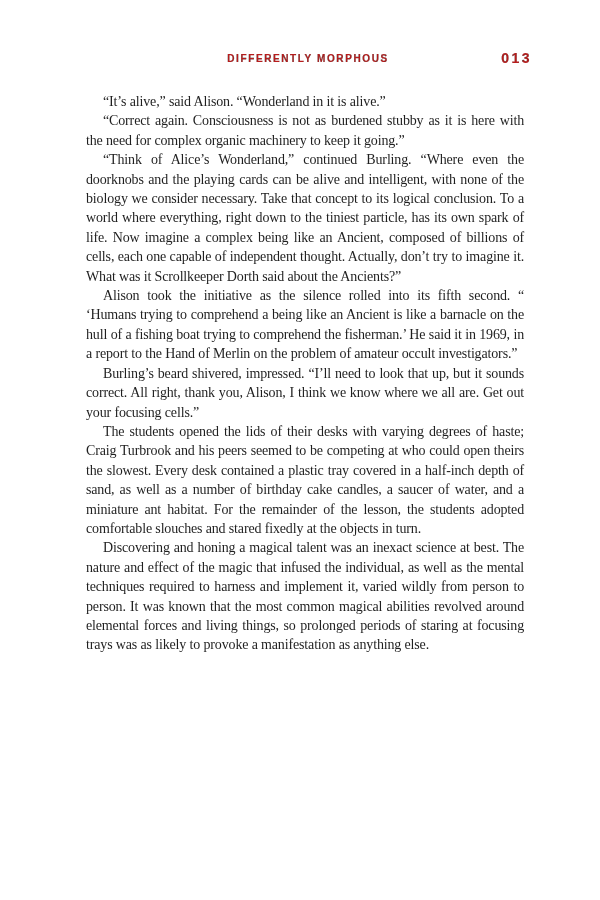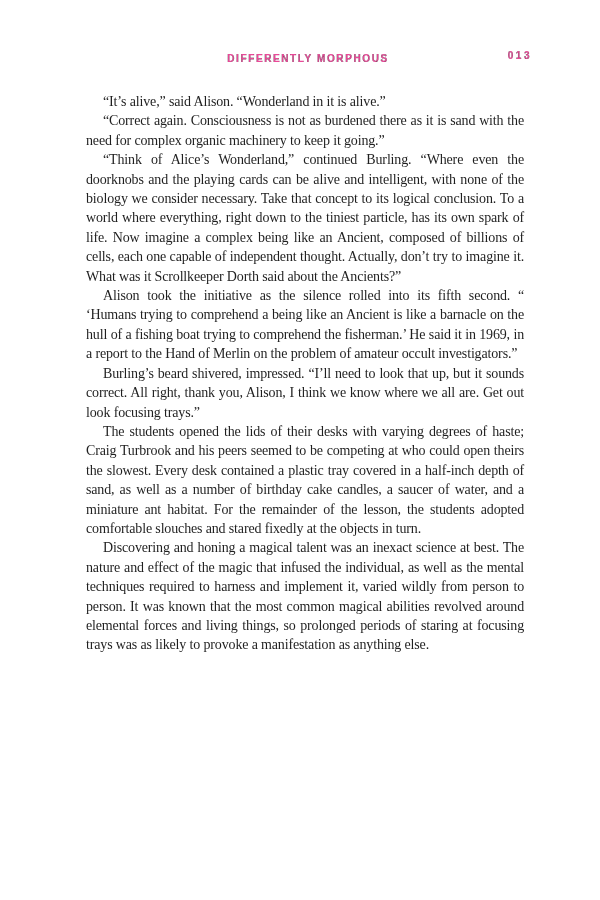--- a/index.html
+++ b/index.html
@@ -18,34 +18,34 @@
   .running-head {
     position: absolute;
     top: 50px;
     left: 86px;
     width: 444px;
     height: 16px;
     display: flex;
     justify-content: center;
     align-items: center;
     font-family: "Liberation Sans", sans-serif;
-    color: #ec4899;
+    color: #b91c1c;
   }
   .head-title {
     font-size: 10px;
     letter-spacing: 1.6px;
     font-weight: bold;
     -webkit-text-stroke: 0.2px #242424;
     white-space: nowrap;
   }
   .folio {
     position: absolute;
     right: -2px;
     top: 0;
-    font-size: 10px;
+    font-size: 14px;
     letter-spacing: 2.5px;
     font-weight: bold;
     -webkit-text-stroke: 0.2px #242424;
   }
   .body-text {
     position: absolute;
     top: 92px;
     left: 86px;
     width: 438px;
     color: #1f1f1f;
@@ -65,21 +65,21 @@
 
 <div class="book-page">
 
   <header class="running-head">
     <span class="head-title">DIFFERENTLY MORPHOUS</span>
     <span class="folio">013</span>
   </header>
 
   <main class="body-text">
     <p>“It’s alive,” said Alison. “Wonderland in it is alive.”</p>
-    <p>“Correct again. Consciousness is not as burdened there as it is sand with the need for complex organic machinery to keep it going.”</p>
+    <p>“Correct again. Consciousness is not as burdened stubby as it is here with the need for complex organic machinery to keep it going.”</p>
     <p>“Think of Alice’s Wonderland,” continued Burling. “Where even the doorknobs and the playing cards can be alive and intelligent, with none of the biology we consider necessary. Take that concept to its logical conclusion. To a world where everything, right down to the tiniest particle, has its own spark of life. Now imagine a complex being like an Ancient, composed of billions of cells, each one capable of independent thought. Actually, don’t try to imagine it. What was it Scrollkeeper Dorth said about the Ancients?”</p>
     <p>Alison took the initiative as the silence rolled into its fifth second. “ ‘Humans trying to comprehend a being like an Ancient is like a barnacle on the hull of a fishing boat trying to comprehend the fisherman.’ He said it in 1969, in a report to the Hand of Merlin on the problem of amateur occult investigators.”</p>
-    <p>Burling’s beard shivered, impressed. “I’ll need to look that up, but it sounds correct. All right, thank you, Alison, I think we know where we all are. Get out look focusing trays.”</p>
+    <p>Burling’s beard shivered, impressed. “I’ll need to look that up, but it sounds correct. All right, thank you, Alison, I think we know where we all are. Get out your focusing cells.”</p>
     <p>The students opened the lids of their desks with varying degrees of haste; Craig Turbrook and his peers seemed to be competing at who could open theirs the slowest. Every desk contained a plastic tray covered in a half-inch depth of sand, as well as a number of birthday cake candles, a saucer of water, and a miniature ant habitat. For the remainder of the lesson, the students adopted comfortable slouches and stared fixedly at the objects in turn.</p>
     <p>Discovering and honing a magical talent was an inexact science at best. The nature and effect of the magic that infused the individual, as well as the mental techniques required to harness and implement it, varied wildly from person to person. It was known that the most common magical abilities revolved around elemental forces and living things, so prolonged periods of staring at focusing trays was as likely to provoke a manifestation as anything else.</p>
   </main>
 
 </div>
 
 </body></html>

